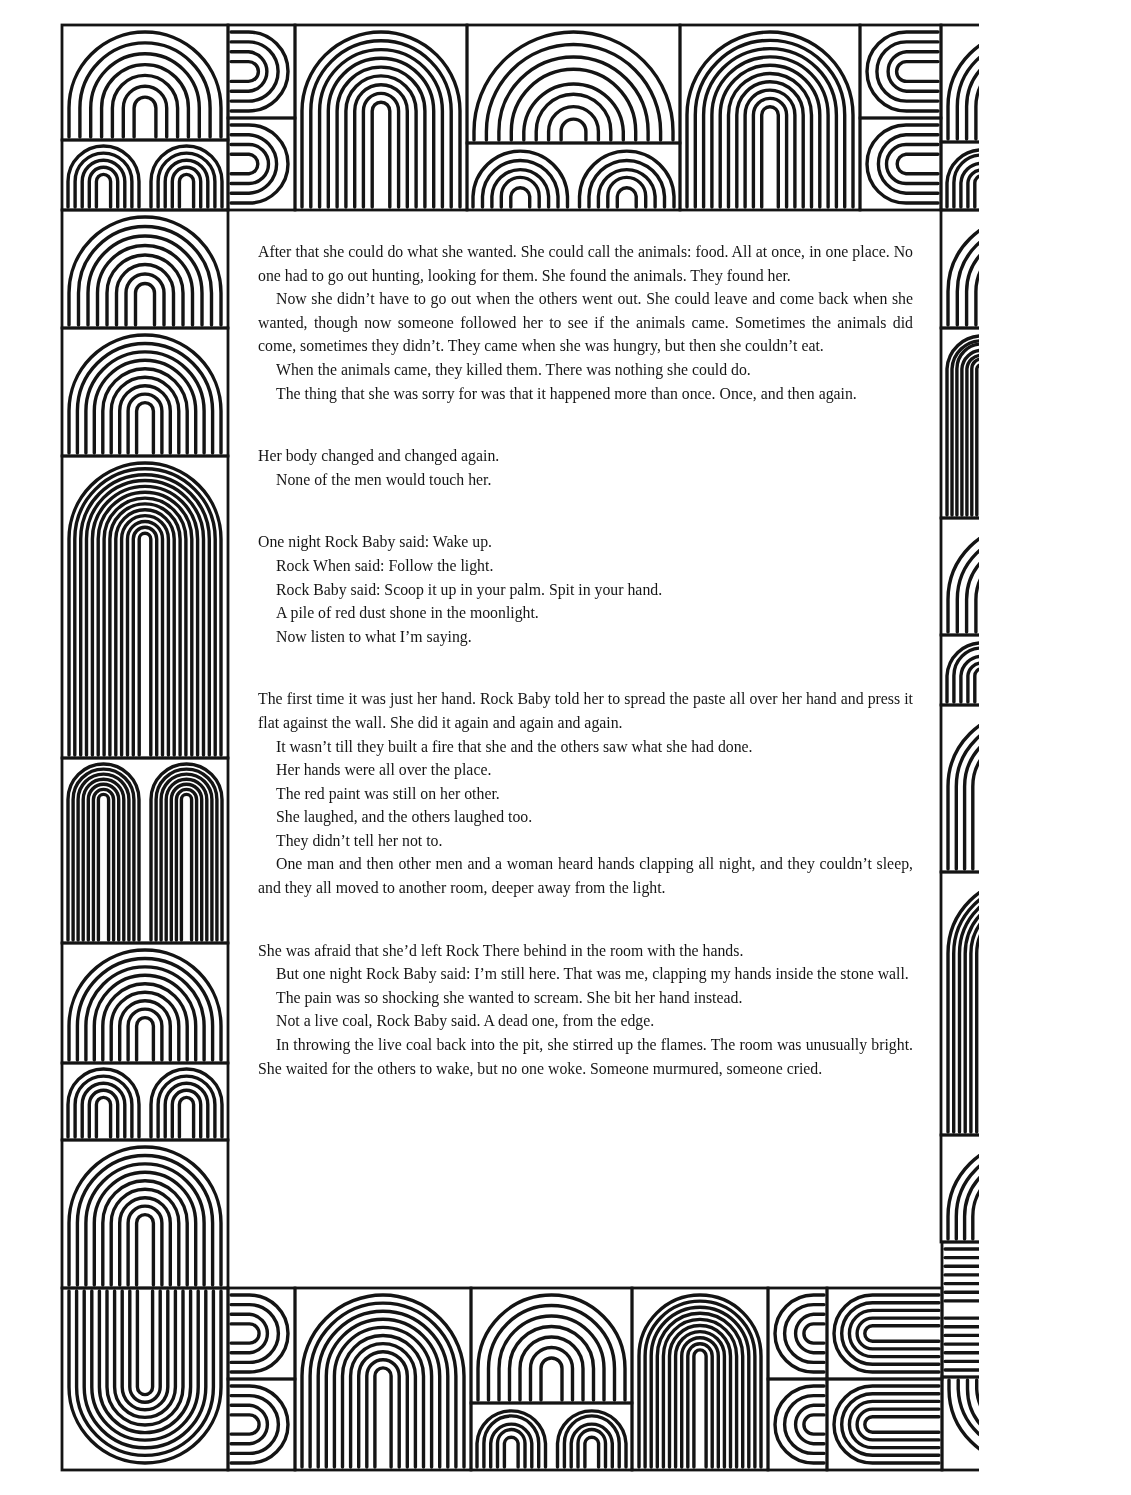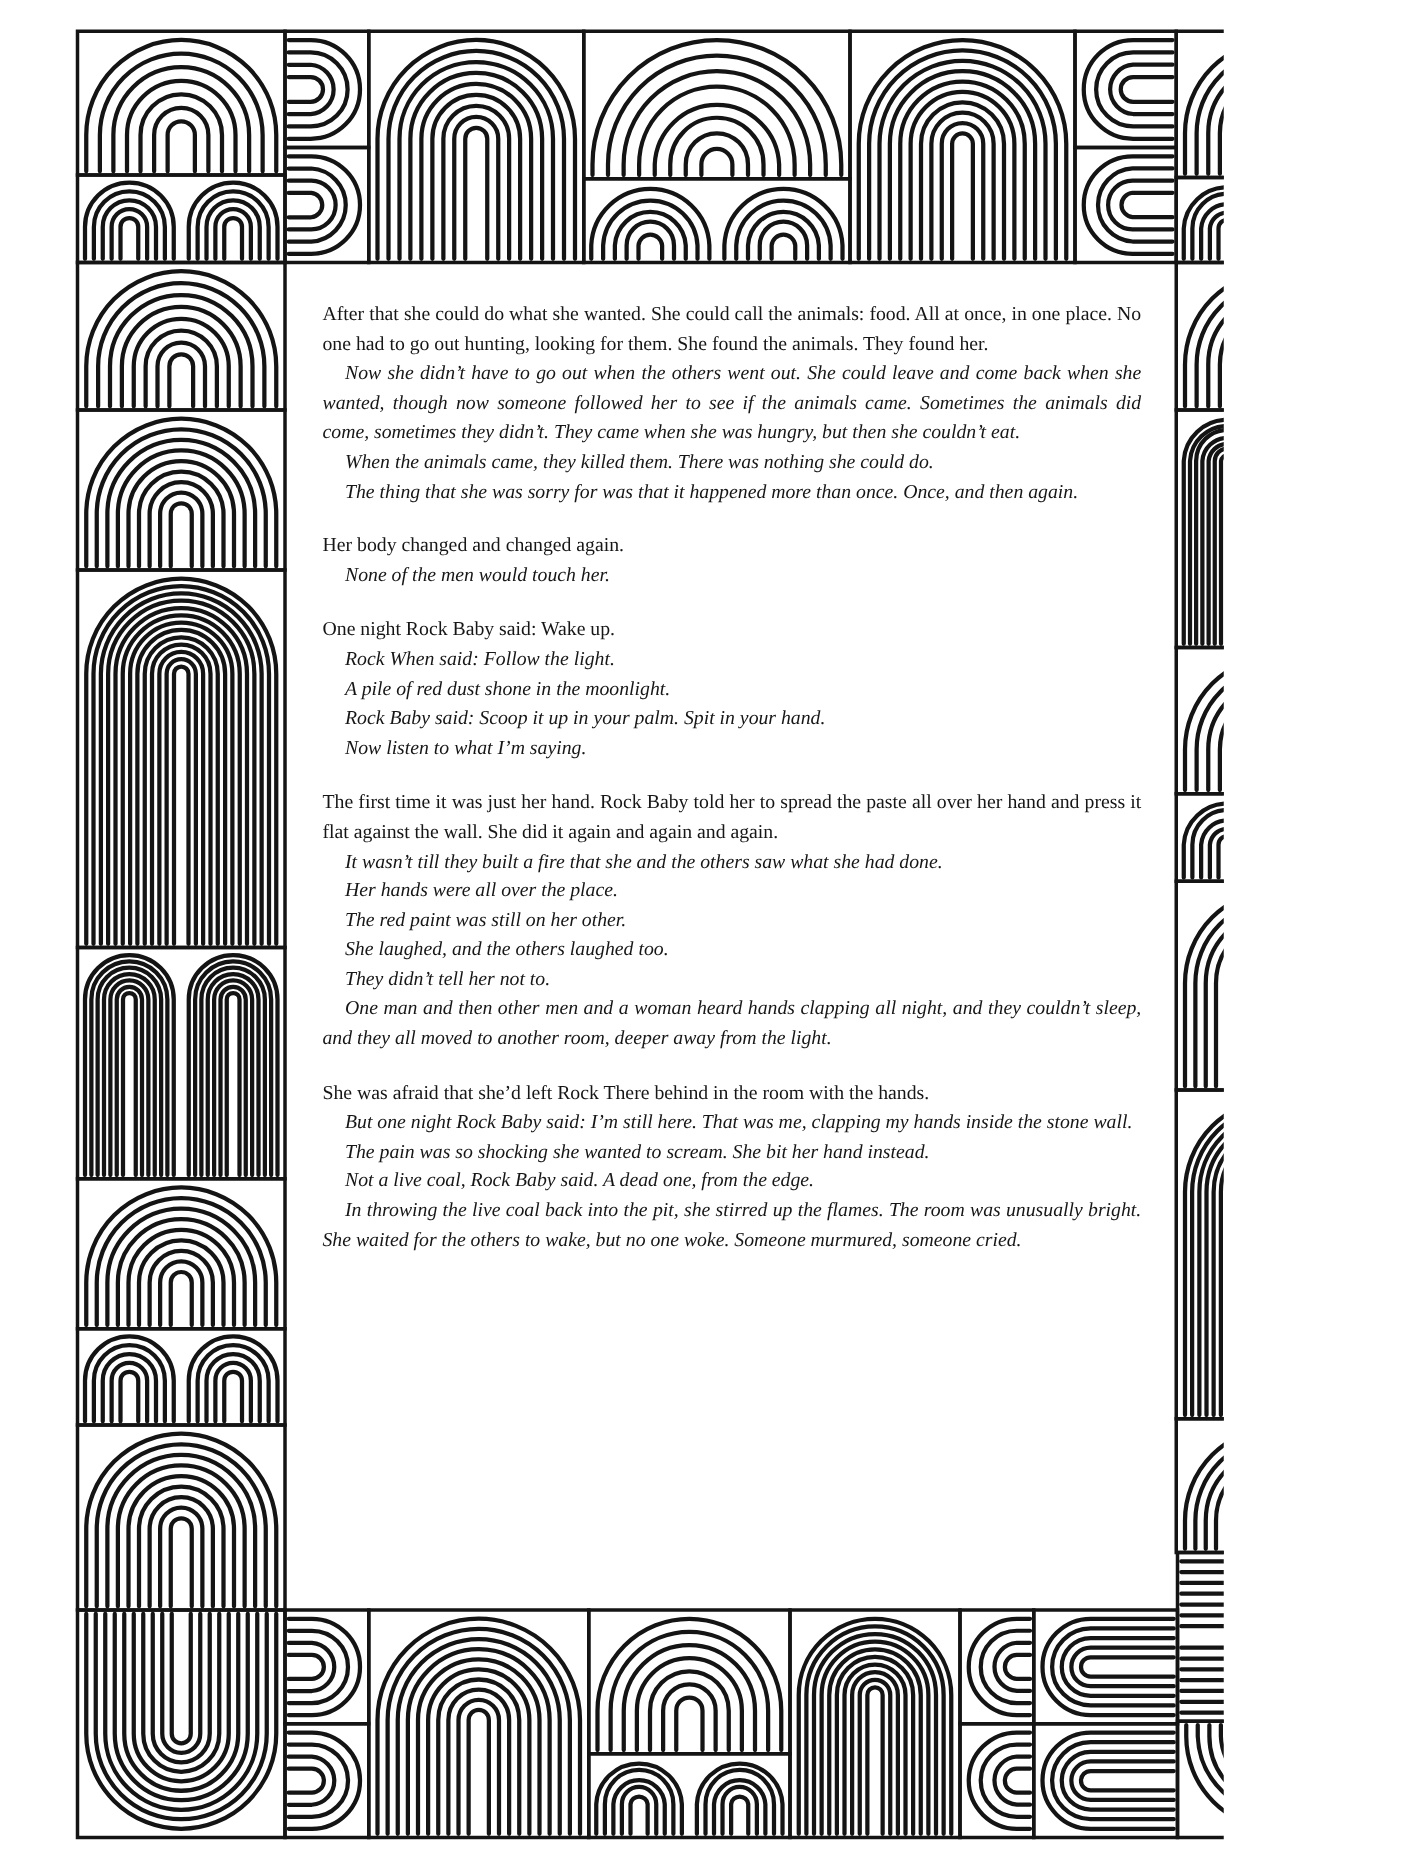--- a/index.html
+++ b/index.html
@@ -40,22 +40,22 @@
     width: 655px;
     color: #161616;
     font-size: 15.8px;
     line-height: 23.6px;
     text-align: justify;
   }
   .story p {
     margin: 0;
     padding: 0;
   }
-  .story p.ind { text-indent: 18px; font-style: italic; }
-  .story p.gap { margin-top: 20px; }
+  .story p.ind { text-indent: 18px; }
+  .story p.gap { margin-top: 39px; }
 </style>
 </head>
 <body>
 
 <div class="page">
   <svg class="border-art" width="1131" height="1495" viewBox="0 0 1131 1495" style="--ink: #141414;">
       <rect x="62" y="25" width="166" height="115" class="cell"></rect>
       <g transform="translate(62 25)">
         <path d="M 7.0 112.0 L 7.0 83.0 A 76.0 76.0 0 0 1 159.0 83.0 L 159.0 112.0"></path>
         <path d="M 17.9 112.0 L 17.9 83.0 A 65.1 65.1 0 0 1 148.1 83.0 L 148.1 112.0"></path>
@@ -526,22 +526,22 @@
     </svg>
   <main class="story">
       <p>After that she could do what she wanted. She could call the animals: food. All at once, in one place. No one had to go out hunting, looking for them. She found the animals. They found her.</p>
       <p class="ind">Now she didn’t have to go out when the others went out. She could leave and come back when she wanted, though now someone followed her to see if the animals came. Sometimes the animals did come, sometimes they didn’t. They came when she was hungry, but then she couldn’t eat.</p>
       <p class="ind">When the animals came, they killed them. There was nothing she could do.</p>
       <p class="ind">The thing that she was sorry for was that it happened more than once. Once, and then again.</p>
       <p class="gap">Her body changed and changed again.</p>
       <p class="ind">None of the men would touch her.</p>
       <p class="gap">One night Rock Baby said: Wake up.</p>
       <p class="ind">Rock When said: Follow the light.</p>
+      <p class="ind">Rock Baby said: Scoop it up in your palm. Spit in your hand.</p>
       <p class="ind">A pile of red dust shone in the moonlight.</p>
-      <p class="ind">Rock Baby said: Scoop it up in your palm. Spit in your hand.</p>
       <p class="ind">Now listen to what I’m saying.</p>
       <p class="gap">The first time it was just her hand. Rock Baby told her to spread the paste all over her hand and press it flat against the wall. She did it again and again and again.</p>
       <p class="ind">It wasn’t till they built a fire that she and the others saw what she had done.</p>
       <p class="ind">Her hands were all over the place.</p>
       <p class="ind">The red paint was still on her other.</p>
       <p class="ind">She laughed, and the others laughed too.</p>
       <p class="ind">They didn’t tell her not to.</p>
       <p class="ind">One man and then other men and a woman heard hands clapping all night, and they couldn’t sleep, and they all moved to another room, deeper away from the light.</p>
       <p class="gap">She was afraid that she’d left Rock There behind in the room with the hands.</p>
       <p class="ind">But one night Rock Baby said: I’m still here. That was me, clapping my hands inside the stone wall.</p>

